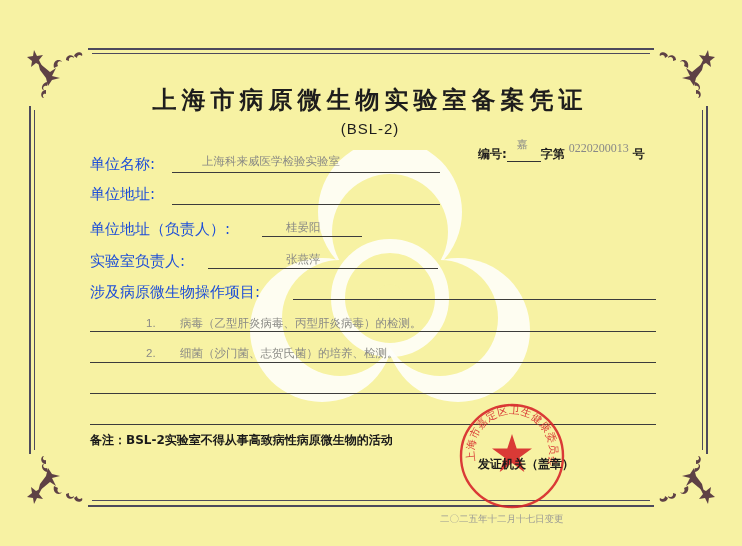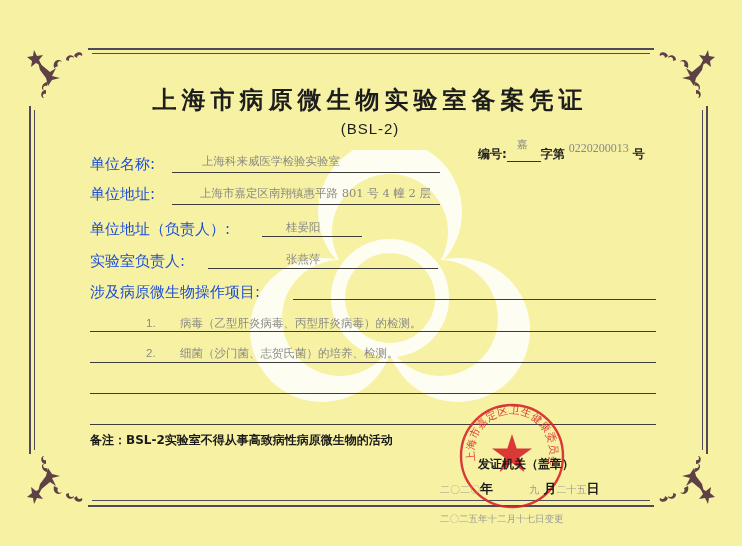--- a/index.html
+++ b/index.html
@@ -128,21 +128,20 @@
   <div class="serial">
     <span>编号:</span><span class="u"><span class="prefix">嘉</span>&nbsp;</span><span>字第</span><span class="num">0220200013</span><span>号</span>
   </div>
 
   <div class="label" style="left:90px; top:155px;">单位名称:</div>
   <div class="field-line" style="left:172px; top:172px; width:268px;"></div>
   <div class="value" style="left:202px; top:154px;">上海科来威医学检验实验室</div>
 
   <div class="label" style="left:90px; top:185px;">单位地址:</div>
   <div class="field-line" style="left:172px; top:204px; width:268px;"></div>
-  <div class="value" style="left:200px; top:186px;">上海市嘉定区南翔镇惠平路 801 号 4 幢 2 层</div>
 
   <div class="label" style="left:90px; top:220px;">单位地址（负责人）:</div>
   <div class="field-line" style="left:262px; top:236px; width:100px;"></div>
   <div class="value" style="left:286px; top:220px;">桂晏阳</div>
 
   <div class="label" style="left:90px; top:252px;">实验室负责人:</div>
   <div class="field-line" style="left:208px; top:268px; width:230px;"></div>
   <div class="value" style="left:286px; top:252px;">张燕萍</div>
 
   <div class="label" style="left:90px; top:283px;">涉及病原微生物操作项目:</div>
@@ -168,21 +167,15 @@
     </defs>
     <circle cx="54" cy="54" r="51" fill="none" stroke="#d6262a" stroke-width="2.4" opacity="0.9"></circle>
     <text font-family="DejaVu Serif, serif" font-size="10.5" fill="#d6262a" opacity="0.9" letter-spacing="0.5">
       <textPath href="#arc" startOffset="2%">上海市嘉定区卫生健康委员会</textPath>
     </text>
     <polygon fill="#d6262a" opacity="0.9" points="54,32 58.7,46.5 74,46.5 61.6,55.5 66.3,70 54,61 41.7,70 46.4,55.5 34,46.5 49.3,46.5"></polygon>
   </svg>
 
   <div class="issuer">发证机关（盖章）</div>
 
-  <div class="date-row">
-    <span class="fill">二〇二〇</span><span class="unit">年</span>
-    <span style="display:inline-block; width:28px;"></span>
-    <span class="fill">九</span>
-    <span class="unit">月</span><span class="fill">二十五</span><span class="unit">日</span>
-  </div>
 
   <div class="amend">二〇二五年十二月十七日变更</div>
 </div>
 
 </body></html>

